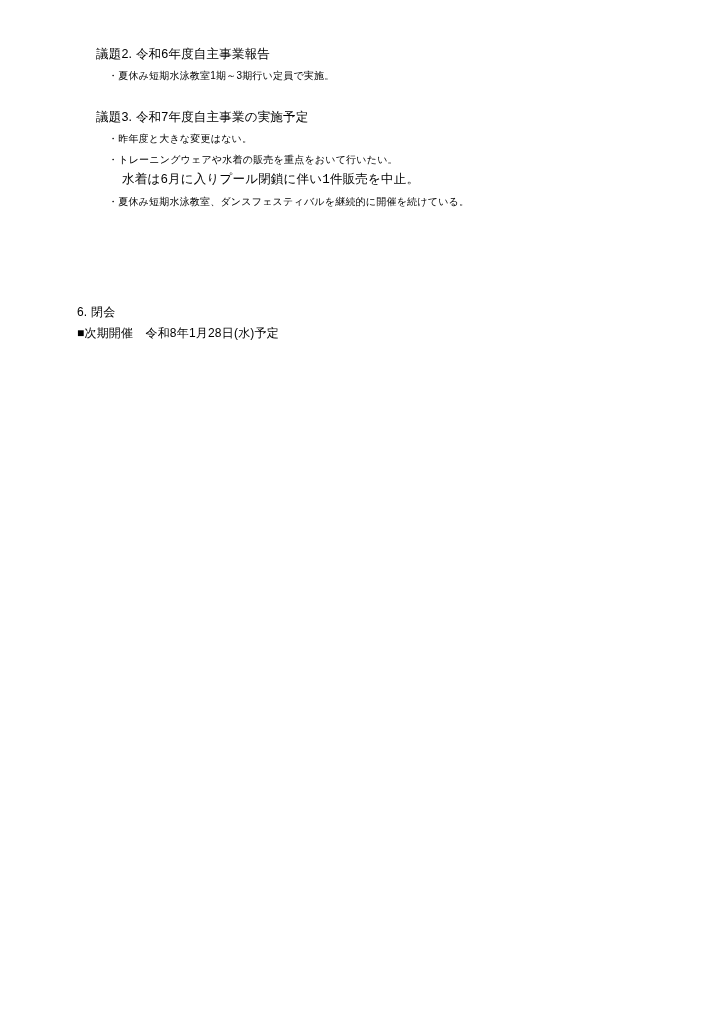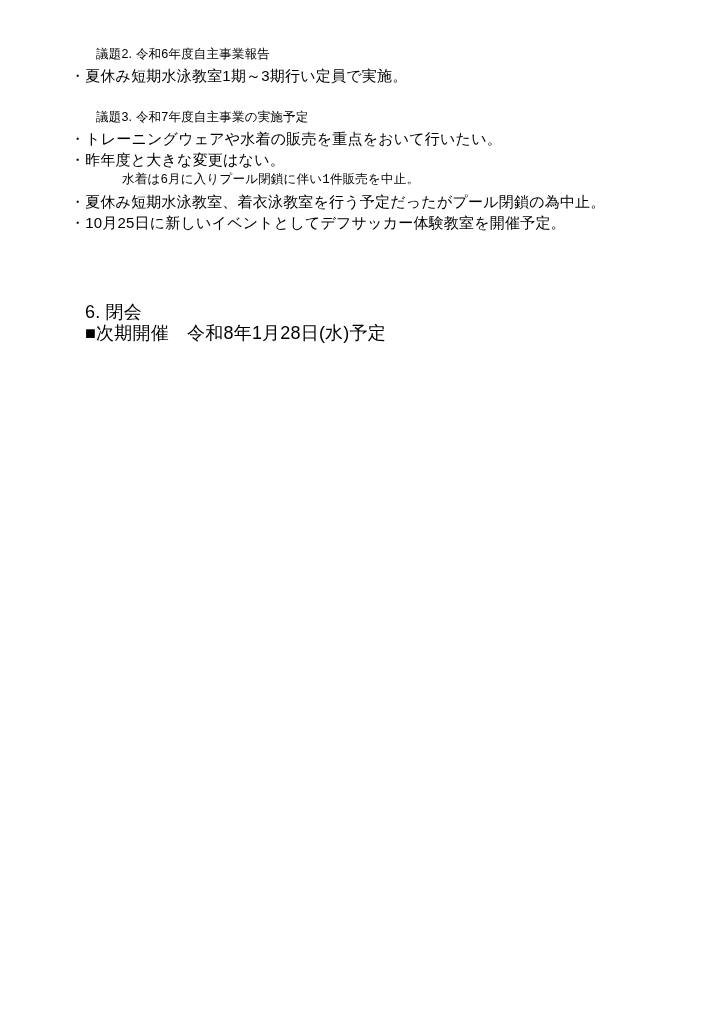--- a/index.html
+++ b/index.html
@@ -33,41 +33,42 @@
     margin-bottom: 0;
   }
   .heading {
     font-size: 12.5px;
     line-height: 21px;
     letter-spacing: 0.2px;
     margin-left: 26px;
     white-space: nowrap;
   }
   .bullet {
-    font-size: 15px;
+    font-size: 10px;
     line-height: 21px;
     letter-spacing: 0.2px;
+    margin-left: 38px;
     white-space: nowrap;
   }
   .bullet-cont {
     font-size: 12.5px;
     line-height: 21px;
     letter-spacing: 0.2px;
     margin-left: 52px;
     white-space: nowrap;
     font-family: Liberation Mono, monospace;
   }
   .gap-small {
     height: 21px;
   }
   .closing {
-    font-size: 18px;
+    font-size: 12px;
     line-height: 21px;
     letter-spacing: 0.2px;
-    margin-left: 15px;
+    margin-left: 7px;
     white-space: nowrap;
   }
   .closing-block {
     position: absolute;
     top: 302px;
     left: 70px;
     width: 600px;
   }
 </style>
 </head>
@@ -79,25 +80,24 @@
 
     <div class="section">
       <div class="heading">議題2. 令和6年度自主事業報告</div>
       <div class="bullet">・夏休み短期水泳教室1期～3期行い定員で実施。</div>
     </div>
 
     <div class="gap-small"></div>
 
     <div class="section">
       <div class="heading">議題3. 令和7年度自主事業の実施予定</div>
+      <div class="bullet">・昨年度と大きな変更はない。</div>
       <div class="bullet">・トレーニングウェアや水着の販売を重点をおいて行いたい。</div>
-      <div class="bullet">・昨年度と大きな変更はない。</div>
       <div class="bullet-cont">水着は6月に入りプール閉鎖に伴い1件販売を中止。</div>
-      <div class="bullet">・夏休み短期水泳教室、着衣泳教室を行う予定だったがプール閉鎖の為中止。</div>
-      <div class="bullet">・10月25日に新しいイベントとしてデフサッカー体験教室を開催予定。</div>
+      <div class="bullet">・夏休み短期水泳教室、ダンスフェスティバルを継続的に開催を続けている。</div>
     </div>
 
   </div>
 
   <div class="closing-block">
     <div class="closing">6. 閉会</div>
     <div class="closing">■次期開催　令和8年1月28日(水)予定</div>
   </div>
 
 </div>

